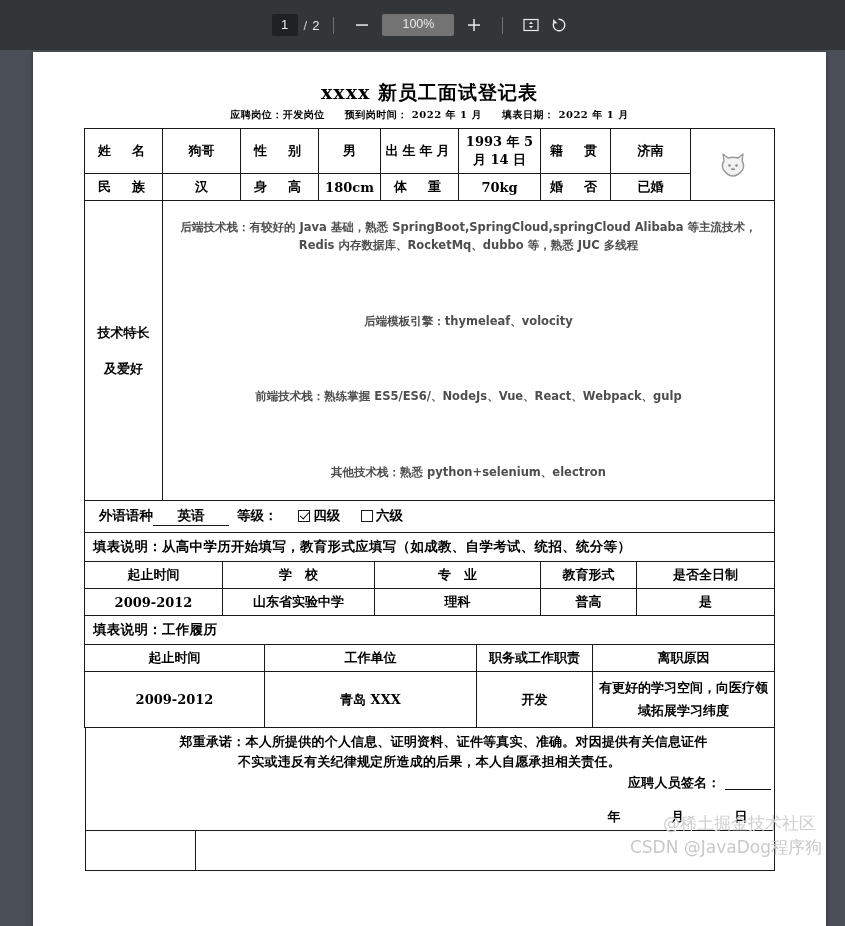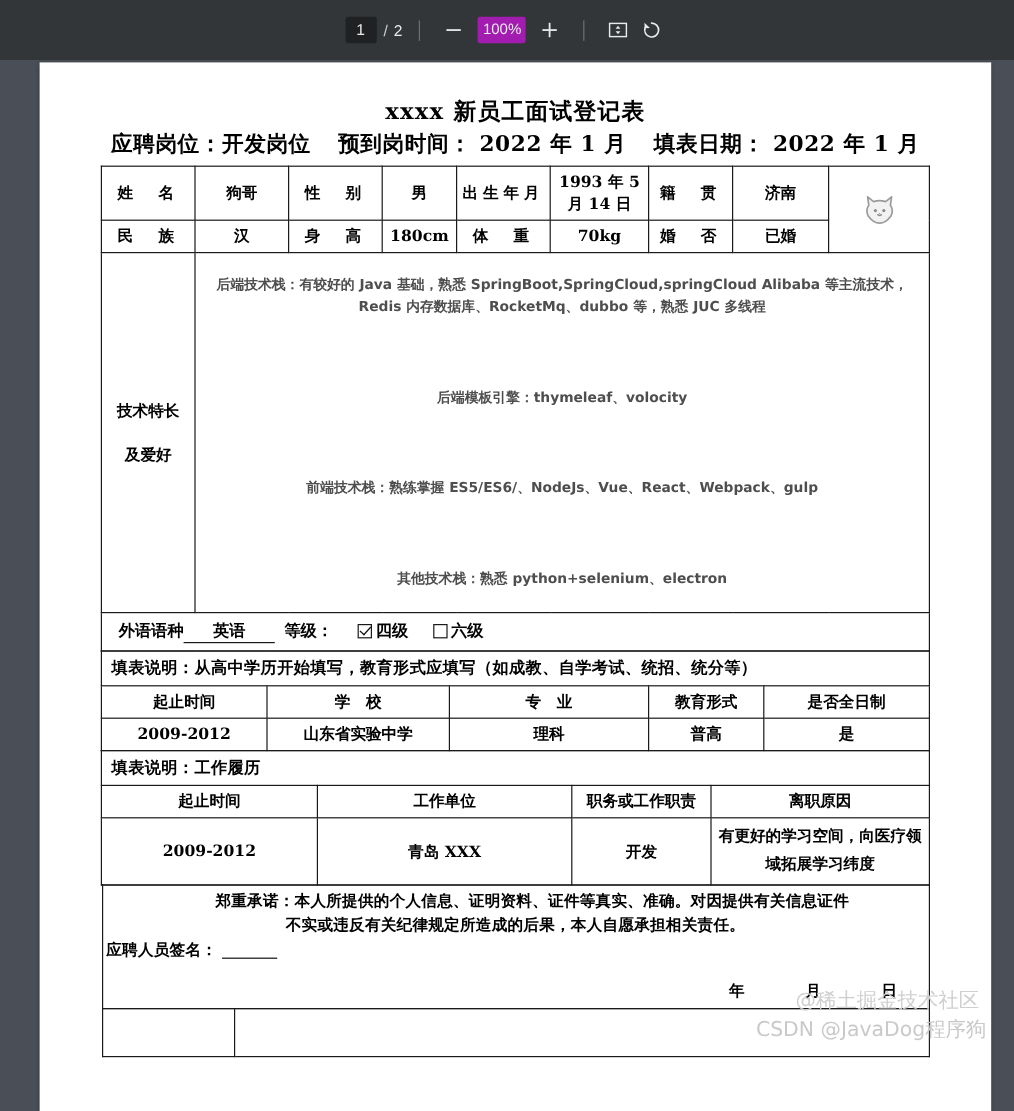--- a/index.html
+++ b/index.html
@@ -34,23 +34,23 @@
   .page-sep { color: #c9ccce; font-size: 13px; margin: 0 5px 0 6px; }
   .page-total { color: #e8eaed; font-size: 13px; }
   .divider { width: 1px; height: 17px; background: #6c7075; margin: 0 14px; }
   .tb-btn {
     color: #e8eaed; background: transparent; border: none;
     width: 28px; height: 28px; display: flex; align-items: center; justify-content: center;
     cursor: pointer; border-radius: 3px; font-size: 19px; line-height: 1;
     padding: 0;
   }
   .zoom-box {
-    background: #a21caf; color: #e8eaed;
+    background: #737373; color: #e8eaed;
     font-size: 12.5px; height: 22px; line-height: 21px;
-    border-radius: 2px; padding: 0 4px; text-align: right;
+    border-radius: 2px; padding: 0 20px; text-align: right;
     margin: 0 6px;
   }
   .icon-svg { display: block; }
 
   
   .page-sheet {
     position: absolute;
     left: 33px; top: 52px;
     width: 793px; height: 890px;
     background: #ffffff;
@@ -71,21 +71,21 @@
     font-family: "DejaVu Serif", "Liberation Serif", serif;
     font-weight: bold;
     font-size: 19px;
     letter-spacing: 1px;
     margin: 20px 0 2px 0;
   }
   .doc-subline {
     text-align: center;
     font-family: "DejaVu Serif", "Liberation Serif", serif;
     font-weight: bold;
-    font-size: 18px;
+    font-size: 10px;
     letter-spacing: 0.5px;
     margin: 0 0 6px 0;
     white-space: nowrap;
   }
   .doc-subline .seg { margin-right: 16px; }
   .doc-subline .seg:last-child { margin-right: 0; }
 
   .tbl {
     border-collapse: collapse;
     width: 690px;
@@ -168,21 +168,21 @@
 
   .declare-cell {
     text-align: left;
     font-size: 14.5px;
     font-weight: bold;
     line-height: 1.5;
     padding: 6px 6px 10px 6px;
     letter-spacing: 0.2px;
   }
   .declare-cell .indent { text-indent: 28px; display: block; }
-  .sign-line { text-align: left; margin-top: 2px; }
+  .sign-line { text-align: right; margin-top: 2px; }
   .sign-blank {
     display: inline-block; width: 46px;
     border-bottom: 1.6px solid #111;
     vertical-align: -3px; margin-left: 4px;
   }
   .date-line { text-align: right; margin-top: 14px; letter-spacing: 1px; }
   .date-line span { margin: 0 22px; }
 
   .tail-tbl {
     border-collapse: collapse;

